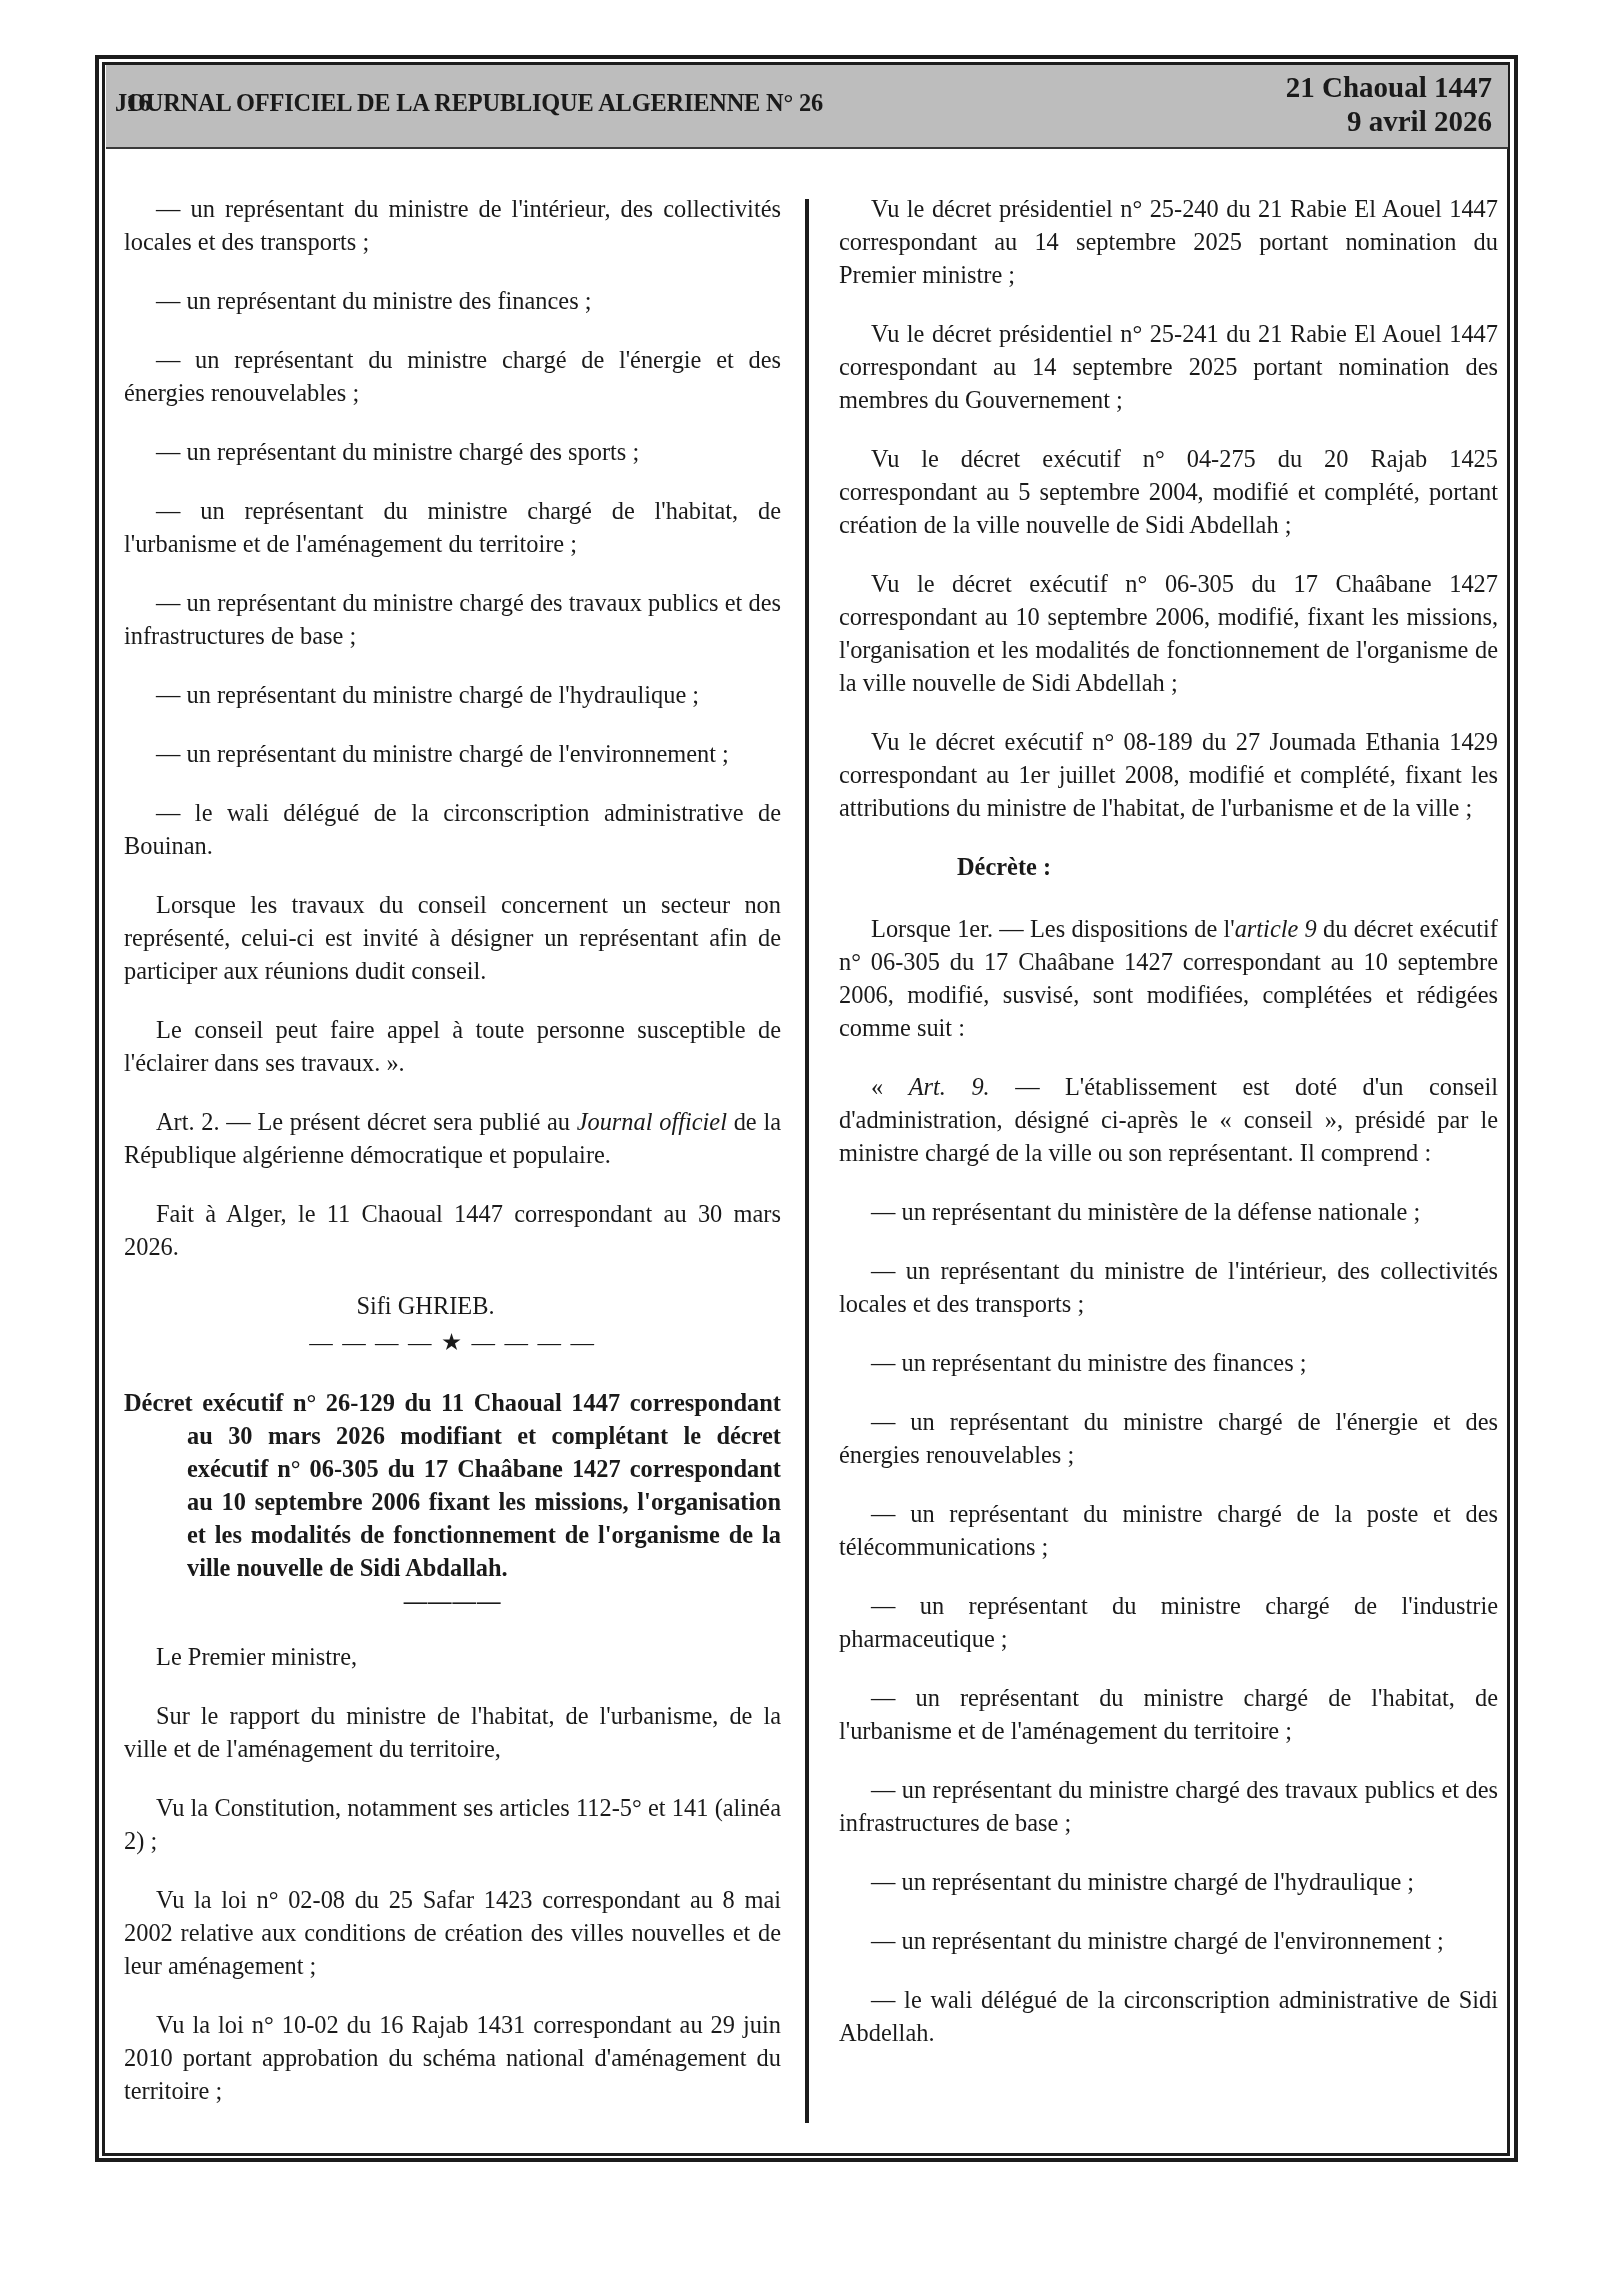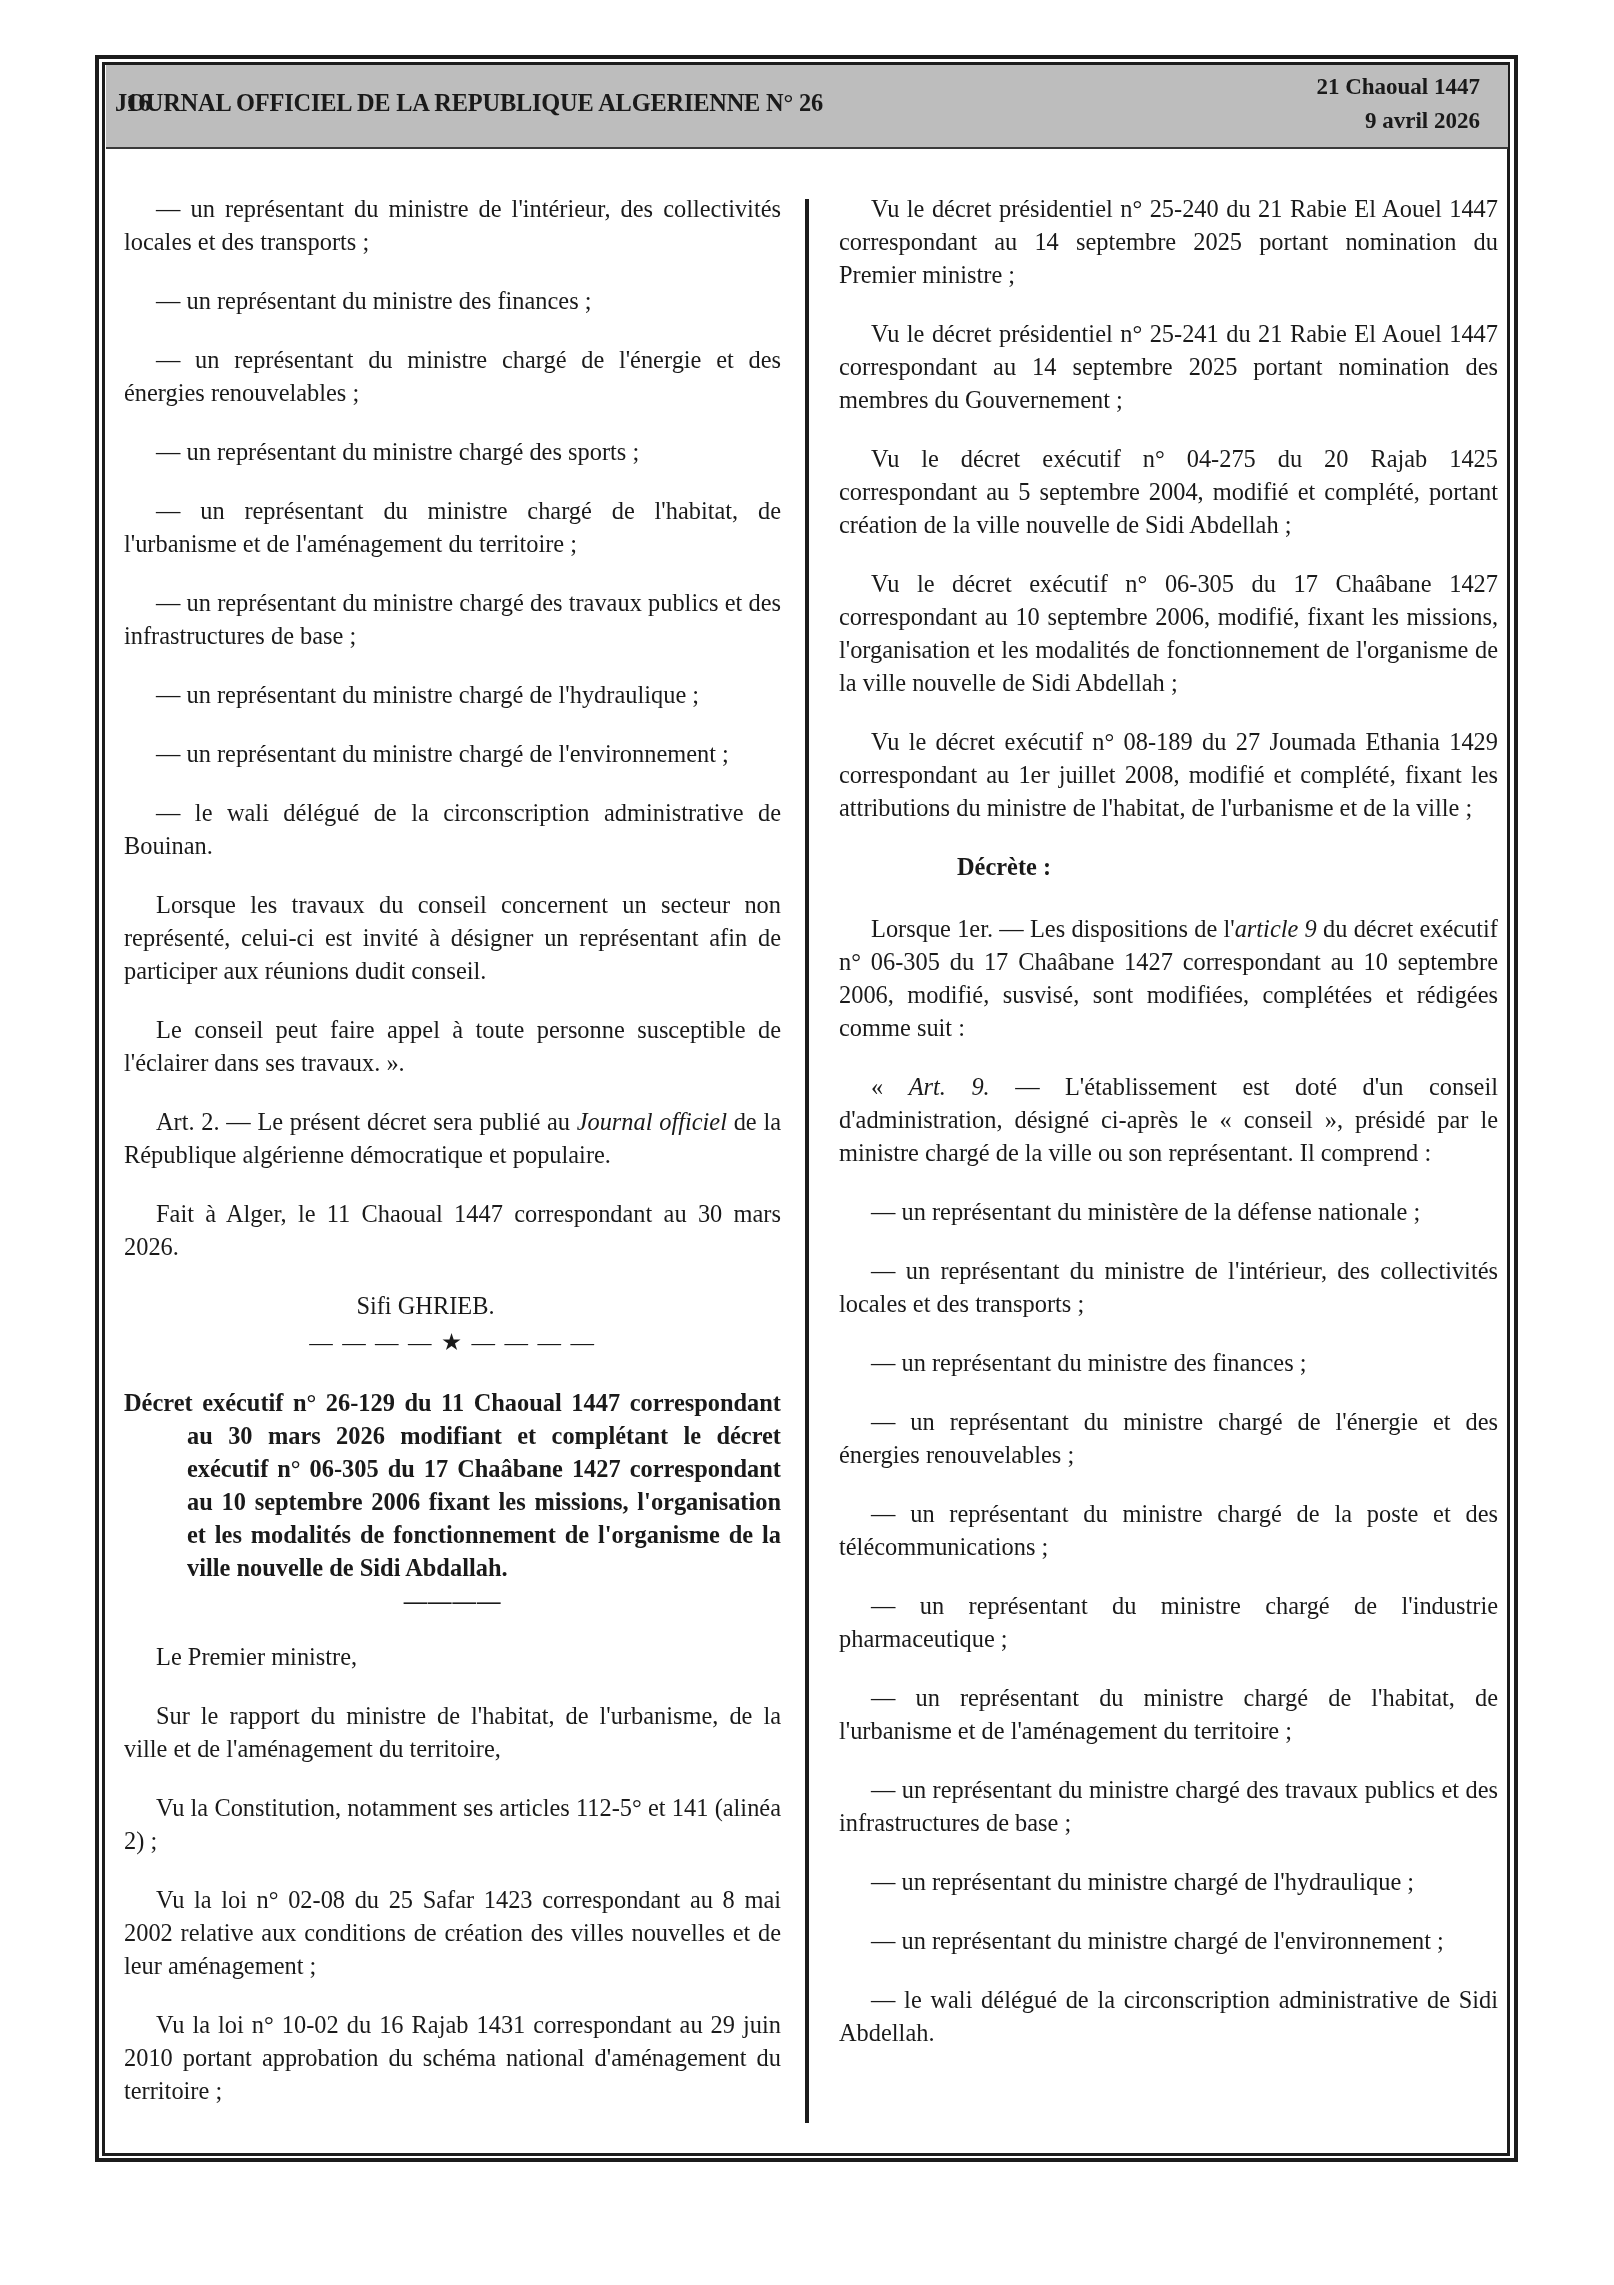--- a/index.html
+++ b/index.html
@@ -7,22 +7,22 @@
          font-family: "Liberation Serif", "DejaVu Serif", serif; color: #1a1a1a; }
   .frame-outer { position: absolute; left: 95px; top: 55px; width: 1415px; height: 2099px;
                  border: 4.5px solid #1c1c1c; }
   .frame-inner { position: absolute; left: 102px; top: 62px; width: 1402px; height: 2088px;
                  border: 3.6px solid #1c1c1c; }
   .header { position: absolute; left: 106px; top: 65px; width: 1402px; height: 82px;
             background: #bdbdbd; border-bottom: 2.7px solid #3a3a3a; }
   .hdr-page { position: absolute; left: 20px; top: 24.4px; font-weight: bold; font-size: 25px; }
   .hdr-title { position: absolute; left: 0; right: 0; top: 24.4px; text-align: left;
                font-weight: bold; font-size: 24.4px; letter-spacing: -0.2px; padding-left: 9px; }
-  .hdr-dates { position: absolute; right: 28px; top: 5.4px; text-align: right; font-weight: bold;
-               font-size: 23px; line-height: 34px; }
+  .hdr-dates { position: absolute; right: 16px; top: 5.4px; text-align: right; font-weight: bold;
+               font-size: 29px; line-height: 34px; }
   .divider { position: absolute; left: 805px; top: 199px; width: 3.6px; height: 1924px; background: #1c1c1c; }
   .col { position: absolute; top: 192px; font-size: 24.4px; line-height: 33px; text-align: justify; }
   .col.left { left: 124px; width: 657px; }
   .col.right { left: 839px; width: 659px; }
   .col p { margin: 0 0 26px 0; text-indent: 32px; }
   .sig { text-align: center; padding-right: 54px; text-indent: 0 !important; margin-bottom: 3.6px !important; }
   .star-sep { text-align: center; text-indent: 0 !important; font-size: 23.5px; letter-spacing: 1.8px; margin-bottom: 27px !important; }
   .decree-title { font-weight: bold; text-indent: -63px !important; padding-left: 63px;
                   margin-bottom: 1.8px !important; line-height: 33px; }
   .short-sep { text-align: center; text-indent: 0 !important; font-weight: bold; font-size: 23.5px;

